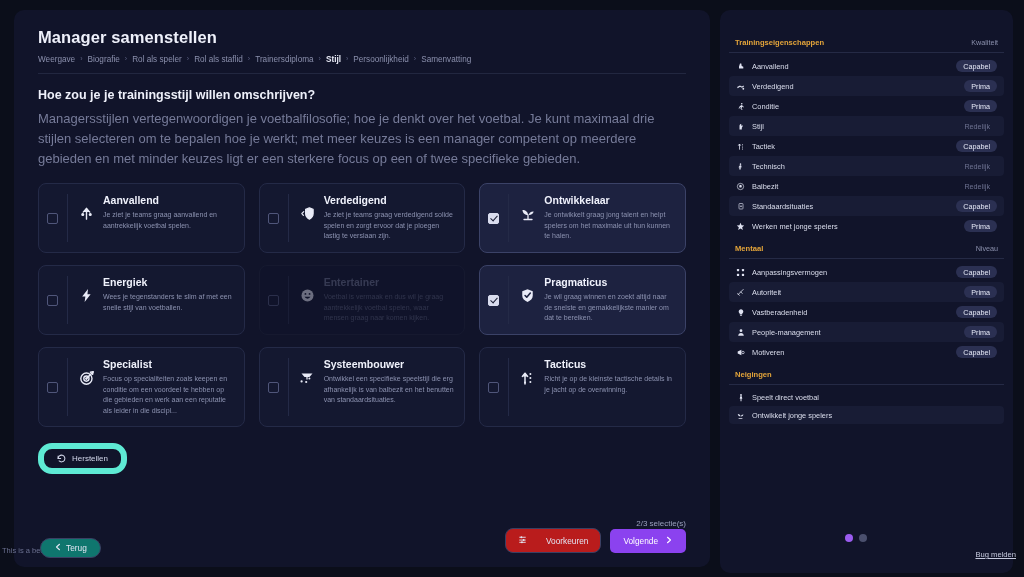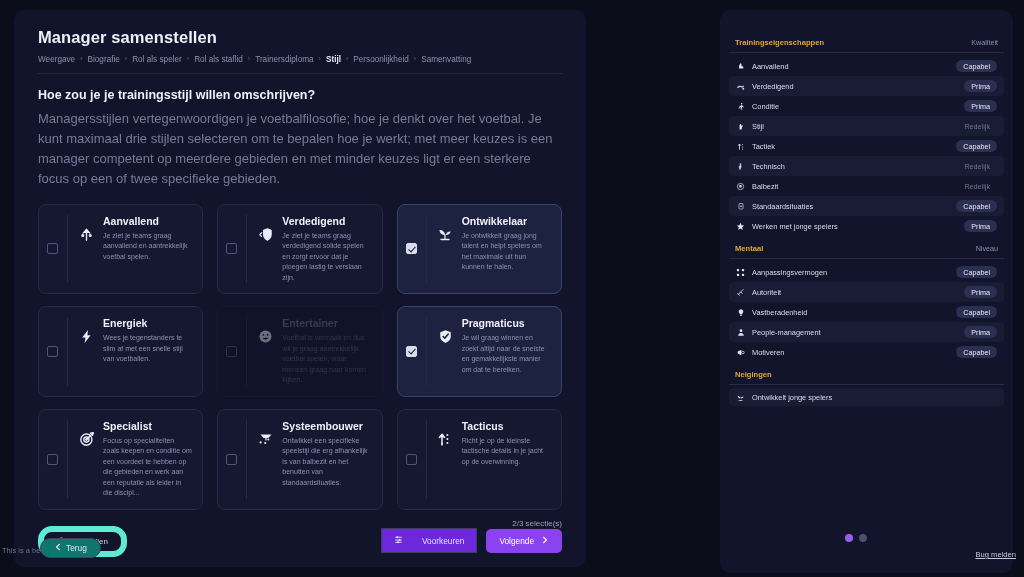--- a/index.html
+++ b/index.html
@@ -12,21 +12,21 @@
   #app {
     position: relative;
     width: 1024px; height: 577px;
     background: #0b0e1a;
   }
 
   
   .main-panel {
     position: absolute;
     left: 14px; top: 10px;
-    width: 572px; height: 557px;
+    width: 696px; height: 557px;
     background: #11142a;
     border-radius: 10px;
     padding: 18px 24px;
   }
   .page-title {
     font-size: 16.5px;
     font-weight: bold;
     color: #eef0fa;
     letter-spacing: .1px;
   }
@@ -181,23 +181,23 @@
   }
   .footer-btns {
     display: flex;
     gap: 9px;
     align-items: center;
   }
   .btn-prefs {
     display: inline-flex;
     align-items: center;
     gap: 19px;
-    background: #6d28d9;
+    background: #b91c1c;
     border: 1px solid #3a4063;
-    border-radius: 0;
+    border-radius: 8px;
     color: #e2e5f3;
     font-size: 8.3px;
     padding: 6px 12px;
     cursor: pointer;
     font-family: inherit;
   }
   .btn-next {
     display: inline-flex;
     align-items: center;
     gap: 7px;
@@ -750,20 +750,31 @@
             <span class="attr-name">Motiveren</span>
           </div>
           <span class="attr-val pill">Capabel</span>
         </div>
       </div>
       <div class="attr-group">
         <div class="attr-head">
           <div class="attr-head-title">Neigingen</div>
           <div class="attr-head-col"></div>
         </div>
+        <div class="attr-row">
+          <div class="attr-left">
+            <span class="attr-icon">
+              <svg width="8" height="9" viewBox="0 0 16 16" fill="currentColor">
+                <circle cx="8" cy="3" r="1.8"></circle>
+                <path d="M6.4 5.4 h3.2 l1 5 h-1.6 v5 h-2 v-5 h-1.6 Z"></path>
+              </svg>
+            </span>
+            <span class="attr-name">Speelt direct voetbal</span>
+          </div>
+        </div>
         <div class="attr-row alt">
           <div class="attr-left">
             <span class="attr-icon">
               <svg width="9" height="9" viewBox="0 0 16 16" fill="currentColor">
                 <path d="M8 13.6 v-4.2"></path>
                 <path d="M8 9.6 C8 7 6 5.2 3.2 5.2 C3.2 8 5.2 9.6 8 9.6 Z"></path>
                 <path d="M8.6 9.6 C9 7.4 10.8 6 13.2 6.2 C12.8 8.4 11 9.8 8.6 9.6 Z"></path>
                 <rect x="4.4" y="13" width="7.2" height="1.3" rx=".6"></rect>
               </svg>
             </span>

